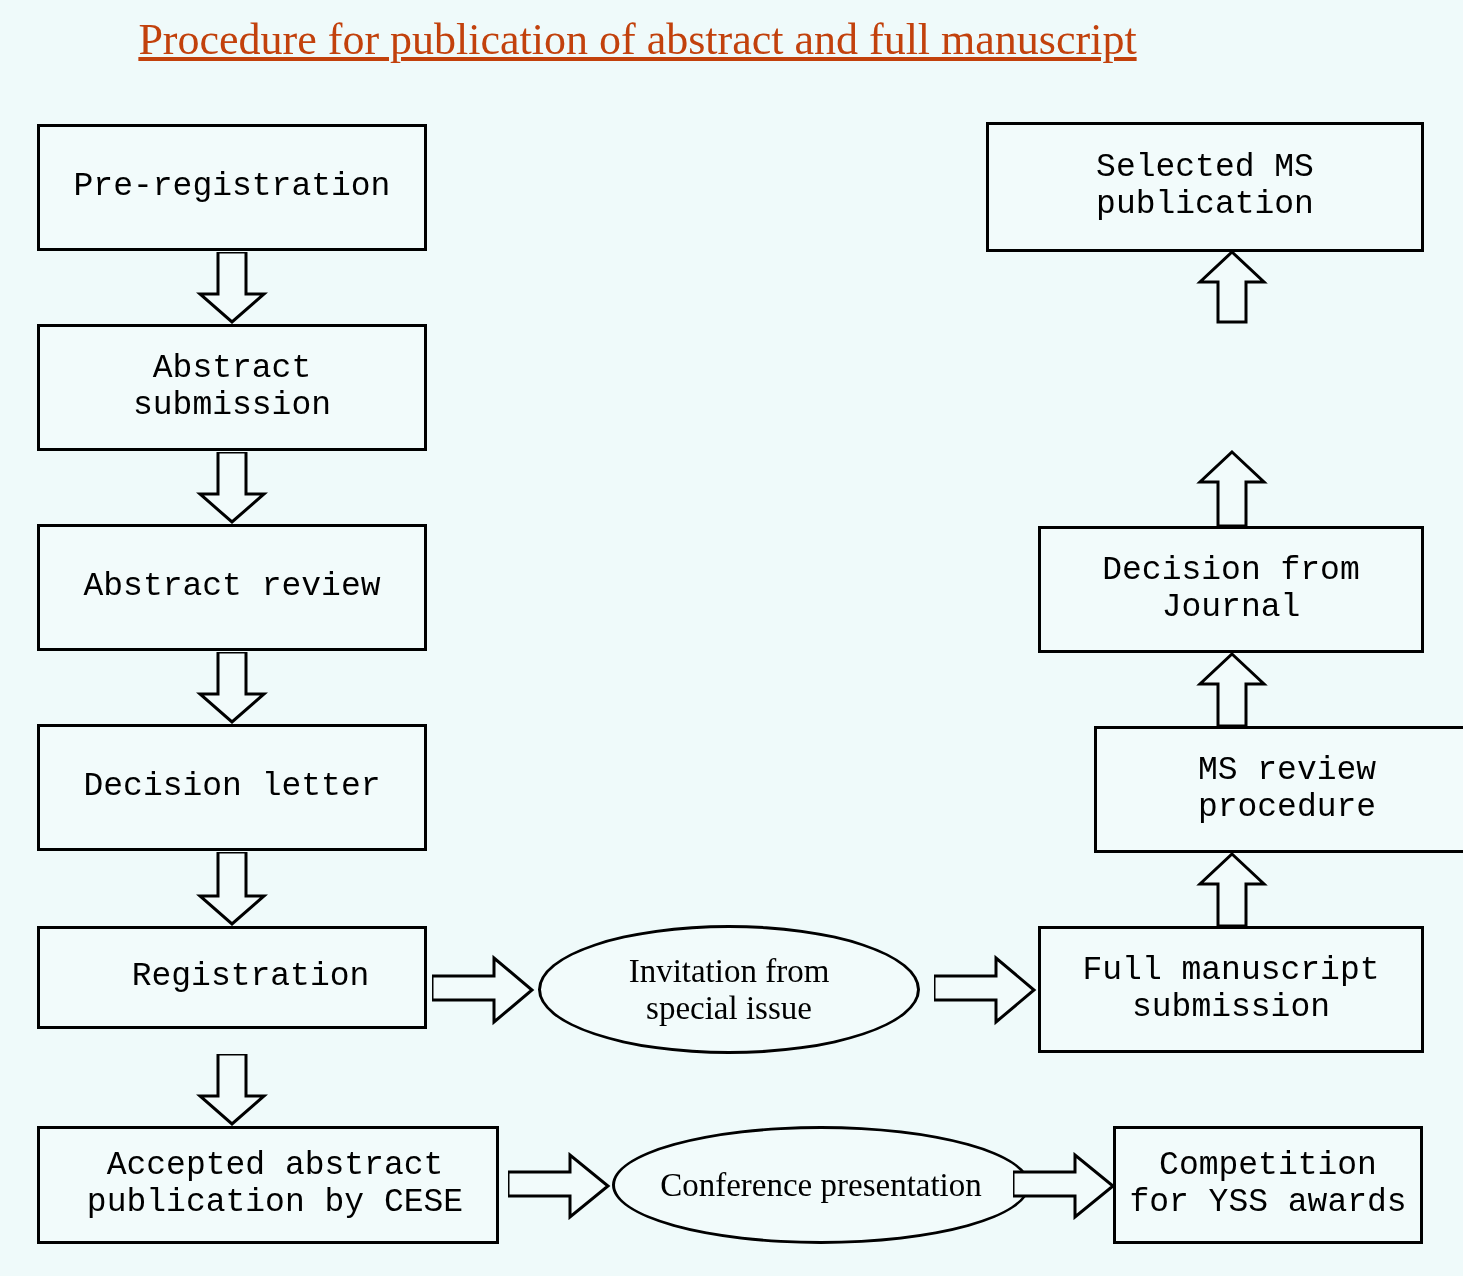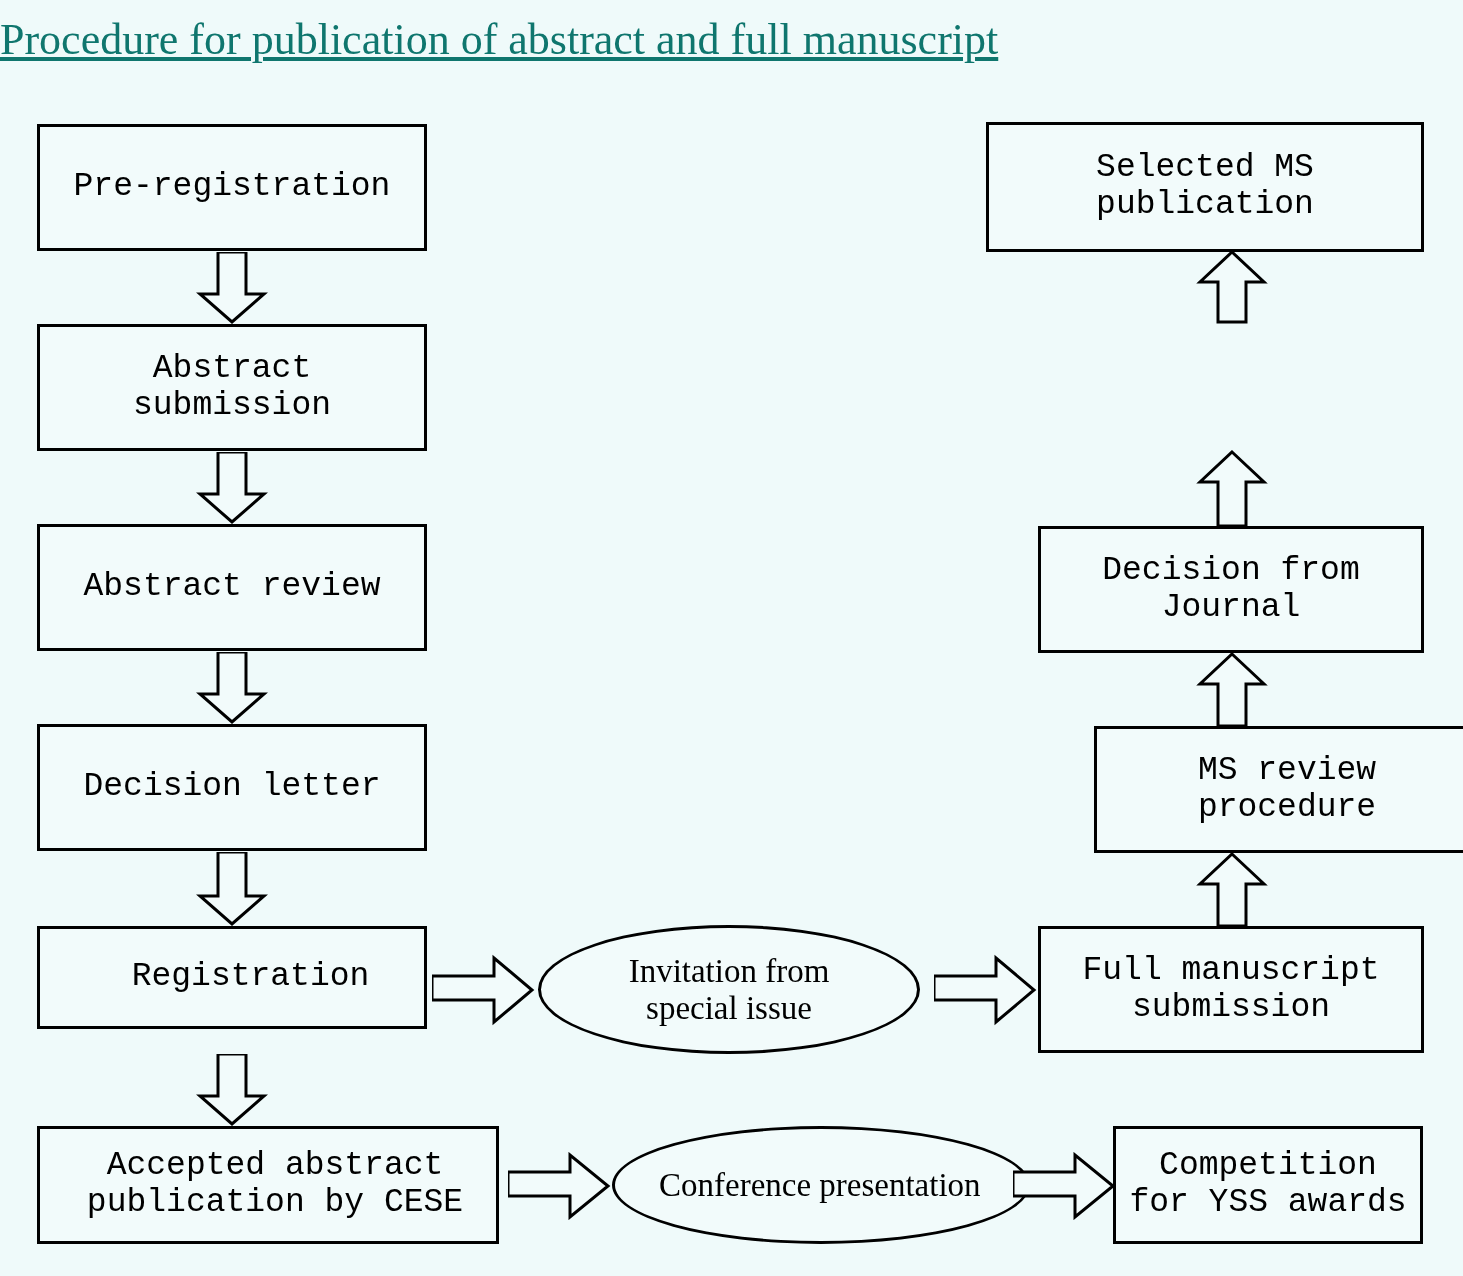--- a/index.html
+++ b/index.html
@@ -19,22 +19,23 @@
     left: 0; top: 0;
     width: 1463px;
     height: 1276px;
     background: #effafa;
   }
   .title {
     position: absolute;
     left: 0;
     top: 14px;
     width: 1275px;
+    text-align: center;
     font-size: 44px;
-    color: #0f766e;
+    color: #c2410c;
     font-family: "Liberation Serif", serif;
     text-decoration: underline;
     letter-spacing: 0px;
   }
   .node {
     position: absolute;
     box-sizing: border-box;
     border: 3px solid #000;
     background: #f2fbfb;
     display: flex;
@@ -48,20 +49,21 @@
     padding: 2px 6px;
   }
   .ellipse {
     position: absolute;
     box-sizing: border-box;
     border: 3px solid #000;
     border-radius: 50%;
     background: #f2fbfb;
     display: flex;
     align-items: center;
+    justify-content: center;
     text-align: center;
     font-size: 33px;
     line-height: 1.12;
     color: #000;
     font-family: "Liberation Serif", serif;
   }
   .arrow {
     position: absolute;
   }
   .arrow svg {

